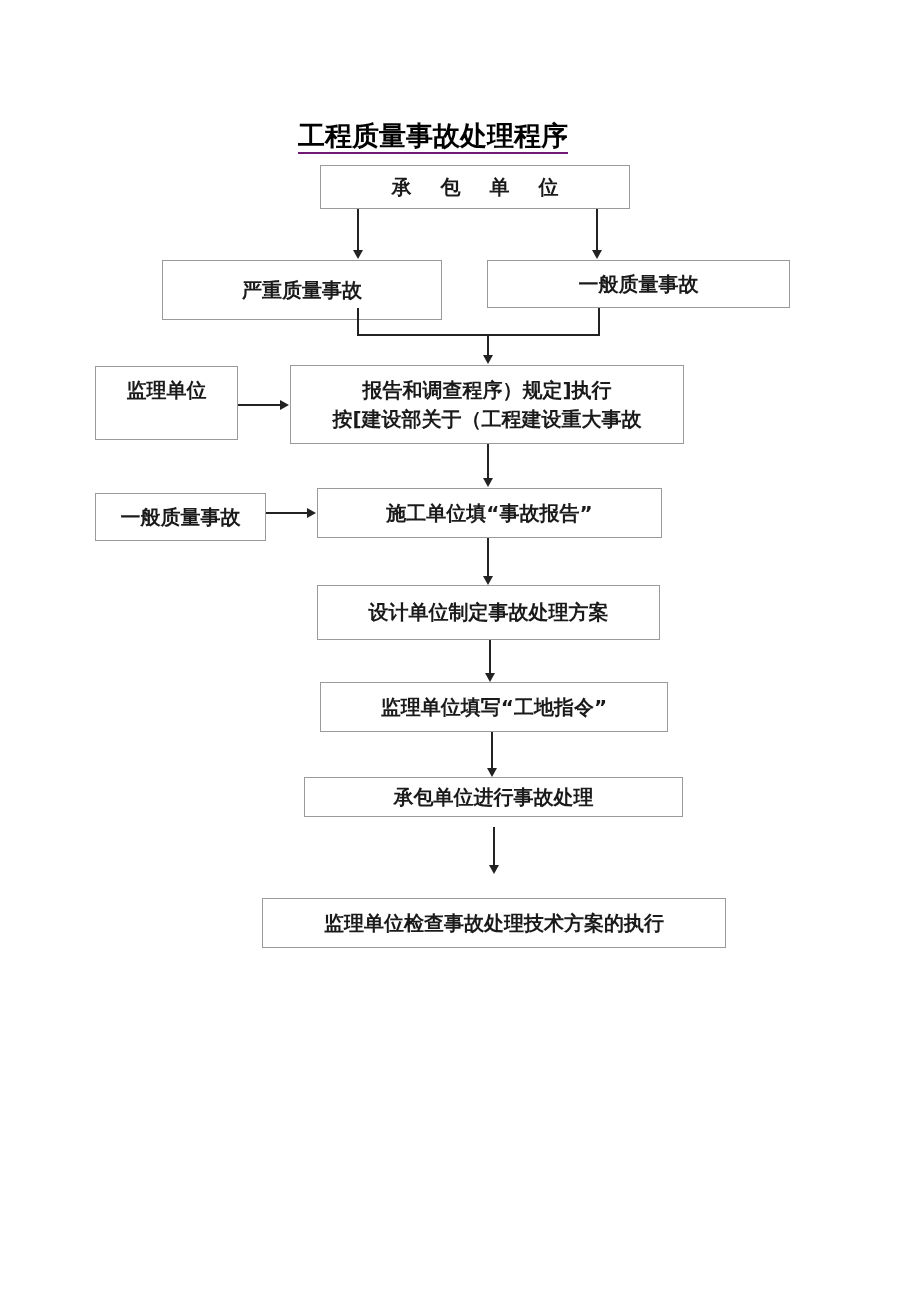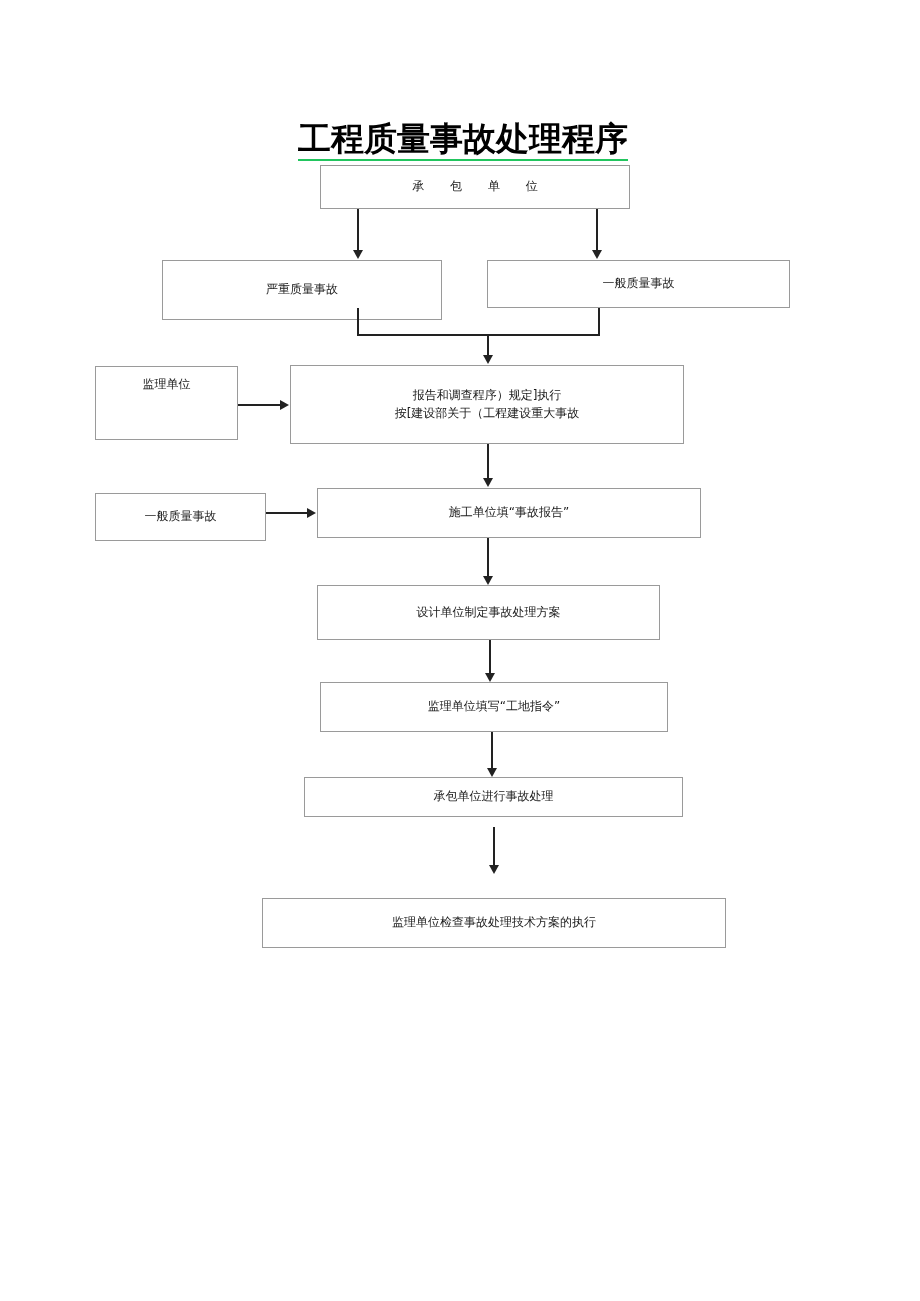--- a/index.html
+++ b/index.html
@@ -17,41 +17,41 @@
     height: 1301px;
     background: #ffffff;
     overflow: hidden;
   }
   
   #chart-title {
     position: absolute;
     left: 298px;
     top: 120px;
     width: 320px;
-    font-size: 33px;
+    font-size: 27px;
     font-weight: bold;
     letter-spacing: 0px;
     color: #000000;
     text-align: left;
     white-space: nowrap;
-    border-bottom: 2px solid #22c55e;
+    border-bottom: 2px solid #701a75;
     padding-bottom: 1px;
     line-height: 1.15;
     display: inline-block;
     width: auto;
   }
   
   .node {
     position: absolute;
     box-sizing: border-box;
     border: 1px solid #9a9a9a;
     background: #ffffff;
     color: #1a1a1a;
-    font-weight: normal;
-    font-size: 12px;
+    font-weight: bold;
+    font-size: 20px;
     line-height: 1.45;
     text-align: center;
     display: flex;
     align-items: center;
     justify-content: center;
     padding: 0 6px;
   }
   .node.top-text {
     align-items: flex-start;
     padding-top: 9px;
@@ -141,21 +141,21 @@
   <div class="vline" style="left:487px; top:444px; height:36px;"></div>
   <div class="arrow-down" style="left:483px; top:478px;"></div>
 
   <div class="node" style="left:95px; top:493px; width:171px; height:48px;">
     <span>一般质量事故</span>
   </div>
 
   <div class="hline" style="left:266px; top:512px; width:42px;"></div>
   <div class="arrow-right" style="left:307px; top:508px;"></div>
 
-  <div class="node" style="left:317px; top:488px; width:384px; height:50px;">
+  <div class="node" style="left:317px; top:488px; width:345px; height:50px;">
     <span>施工单位填“事故报告”</span>
   </div>
 
   <div class="vline" style="left:487px; top:538px; height:40px;"></div>
   <div class="arrow-down" style="left:483px; top:576px;"></div>
 
   <div class="node" style="left:317px; top:585px; width:343px; height:55px;">
     <span>设计单位制定事故处理方案</span>
   </div>
 

